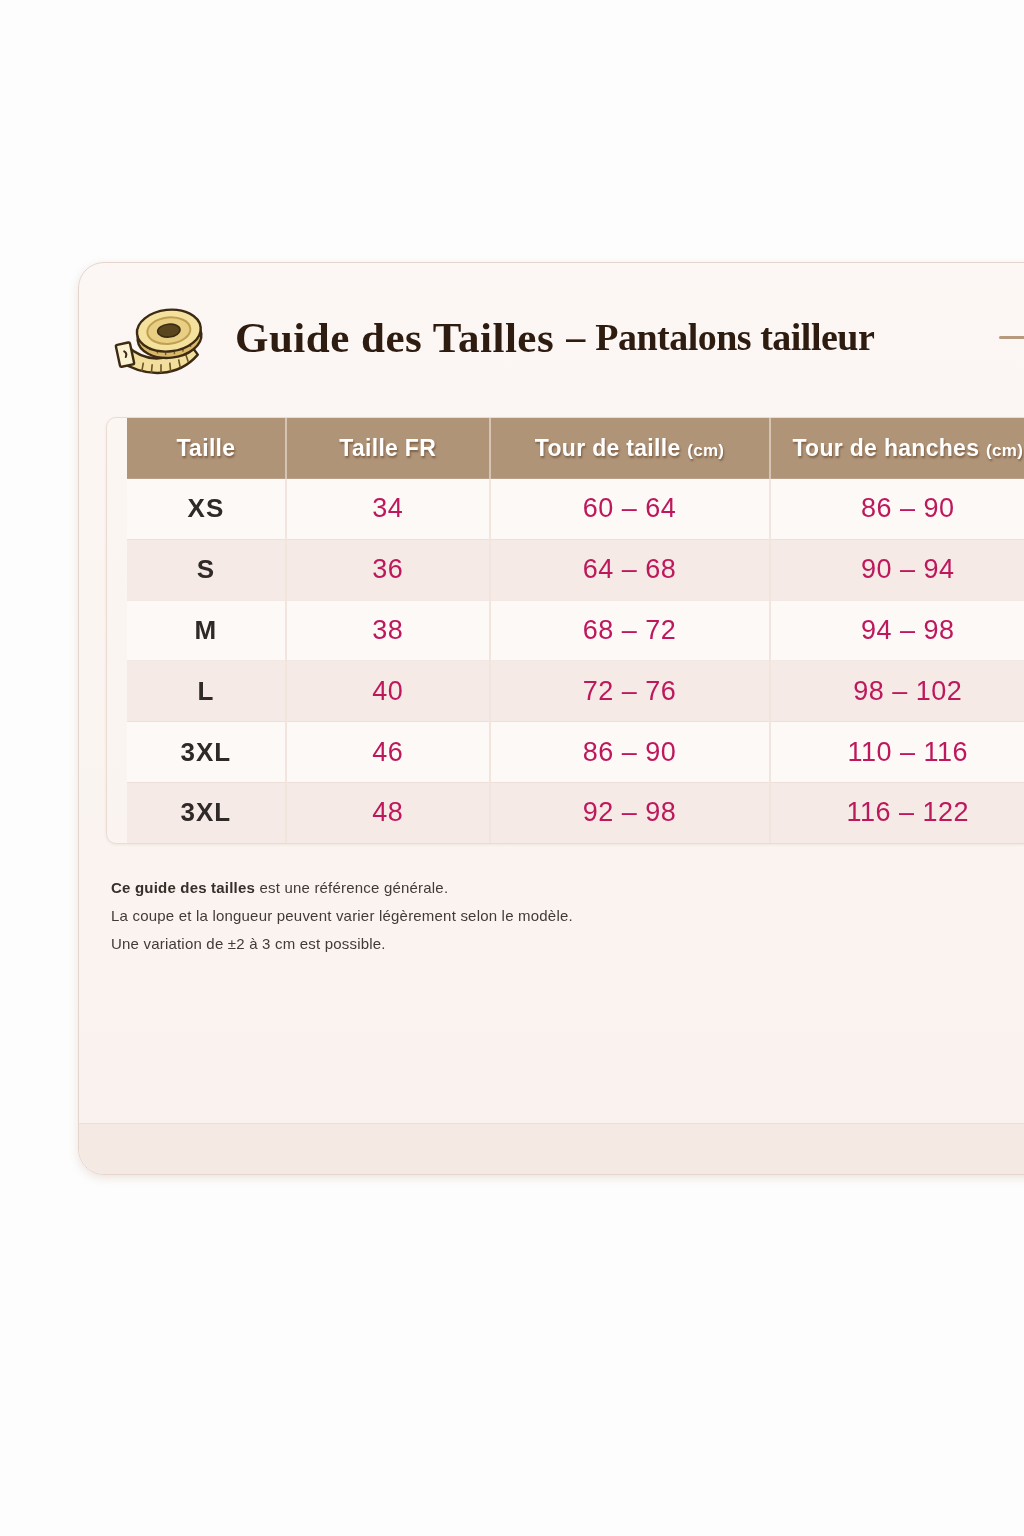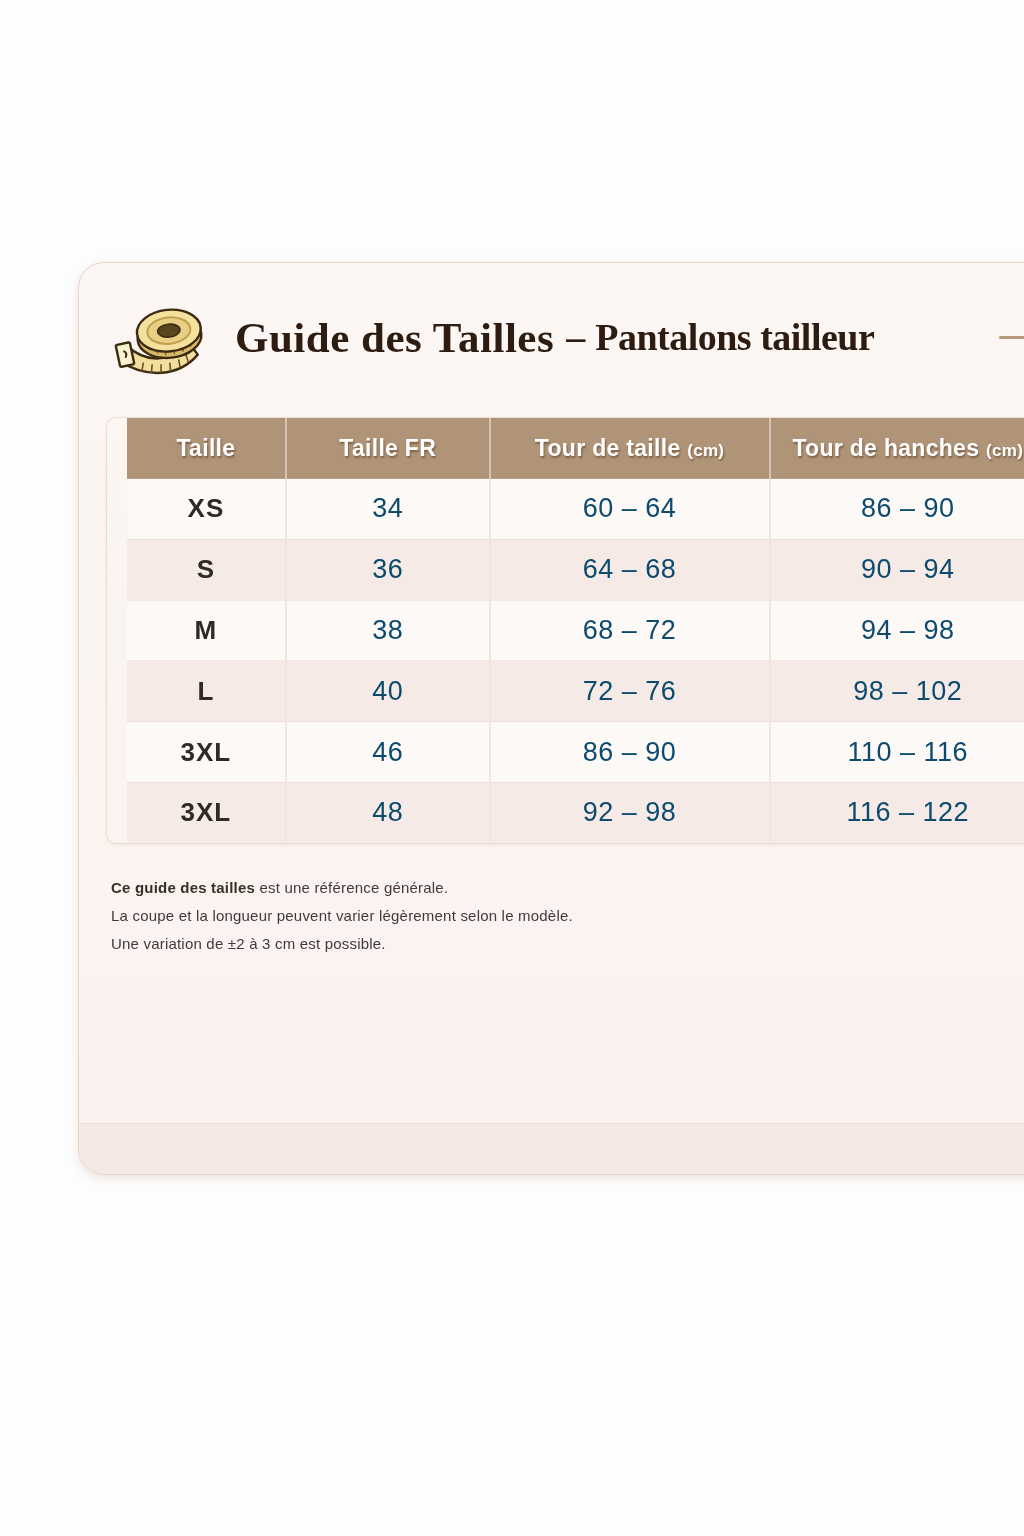--- a/index.html
+++ b/index.html
@@ -85,21 +85,21 @@
     text-shadow: 1px 2px 2px rgba(85,55,30,0.55);
     border-right: 2px solid rgba(250,244,238,0.5);
     letter-spacing: 0.3px;
   }
   .size-table th:last-child { border-right: none; margin-top: 34px; }
   .size-table th .unit { font-size: 17px; font-weight: 600; }
   .size-table td {
     height: 57.8px;
     text-align: center;
     font-size: 27px;
-    color: #0c4a6e;
+    color: #be185d;
     letter-spacing: 0.5px;
     border-right: 2px solid #f1e5de;
     border-top: 1px solid rgba(215,195,185,0.28);
   }
   .size-table td:last-child { border-right: none; }
   .size-table tbody tr:nth-child(odd)  td { background: #fdf9f6; }
   .size-table tbody tr:nth-child(even) td { background: #f5eae5; }
   .size-table td.size-cell { font-weight: 700; font-size: 26px; color: #2f2a27; letter-spacing: 1px; }
   .notes {
     margin: 30px 27px 0 32px;

